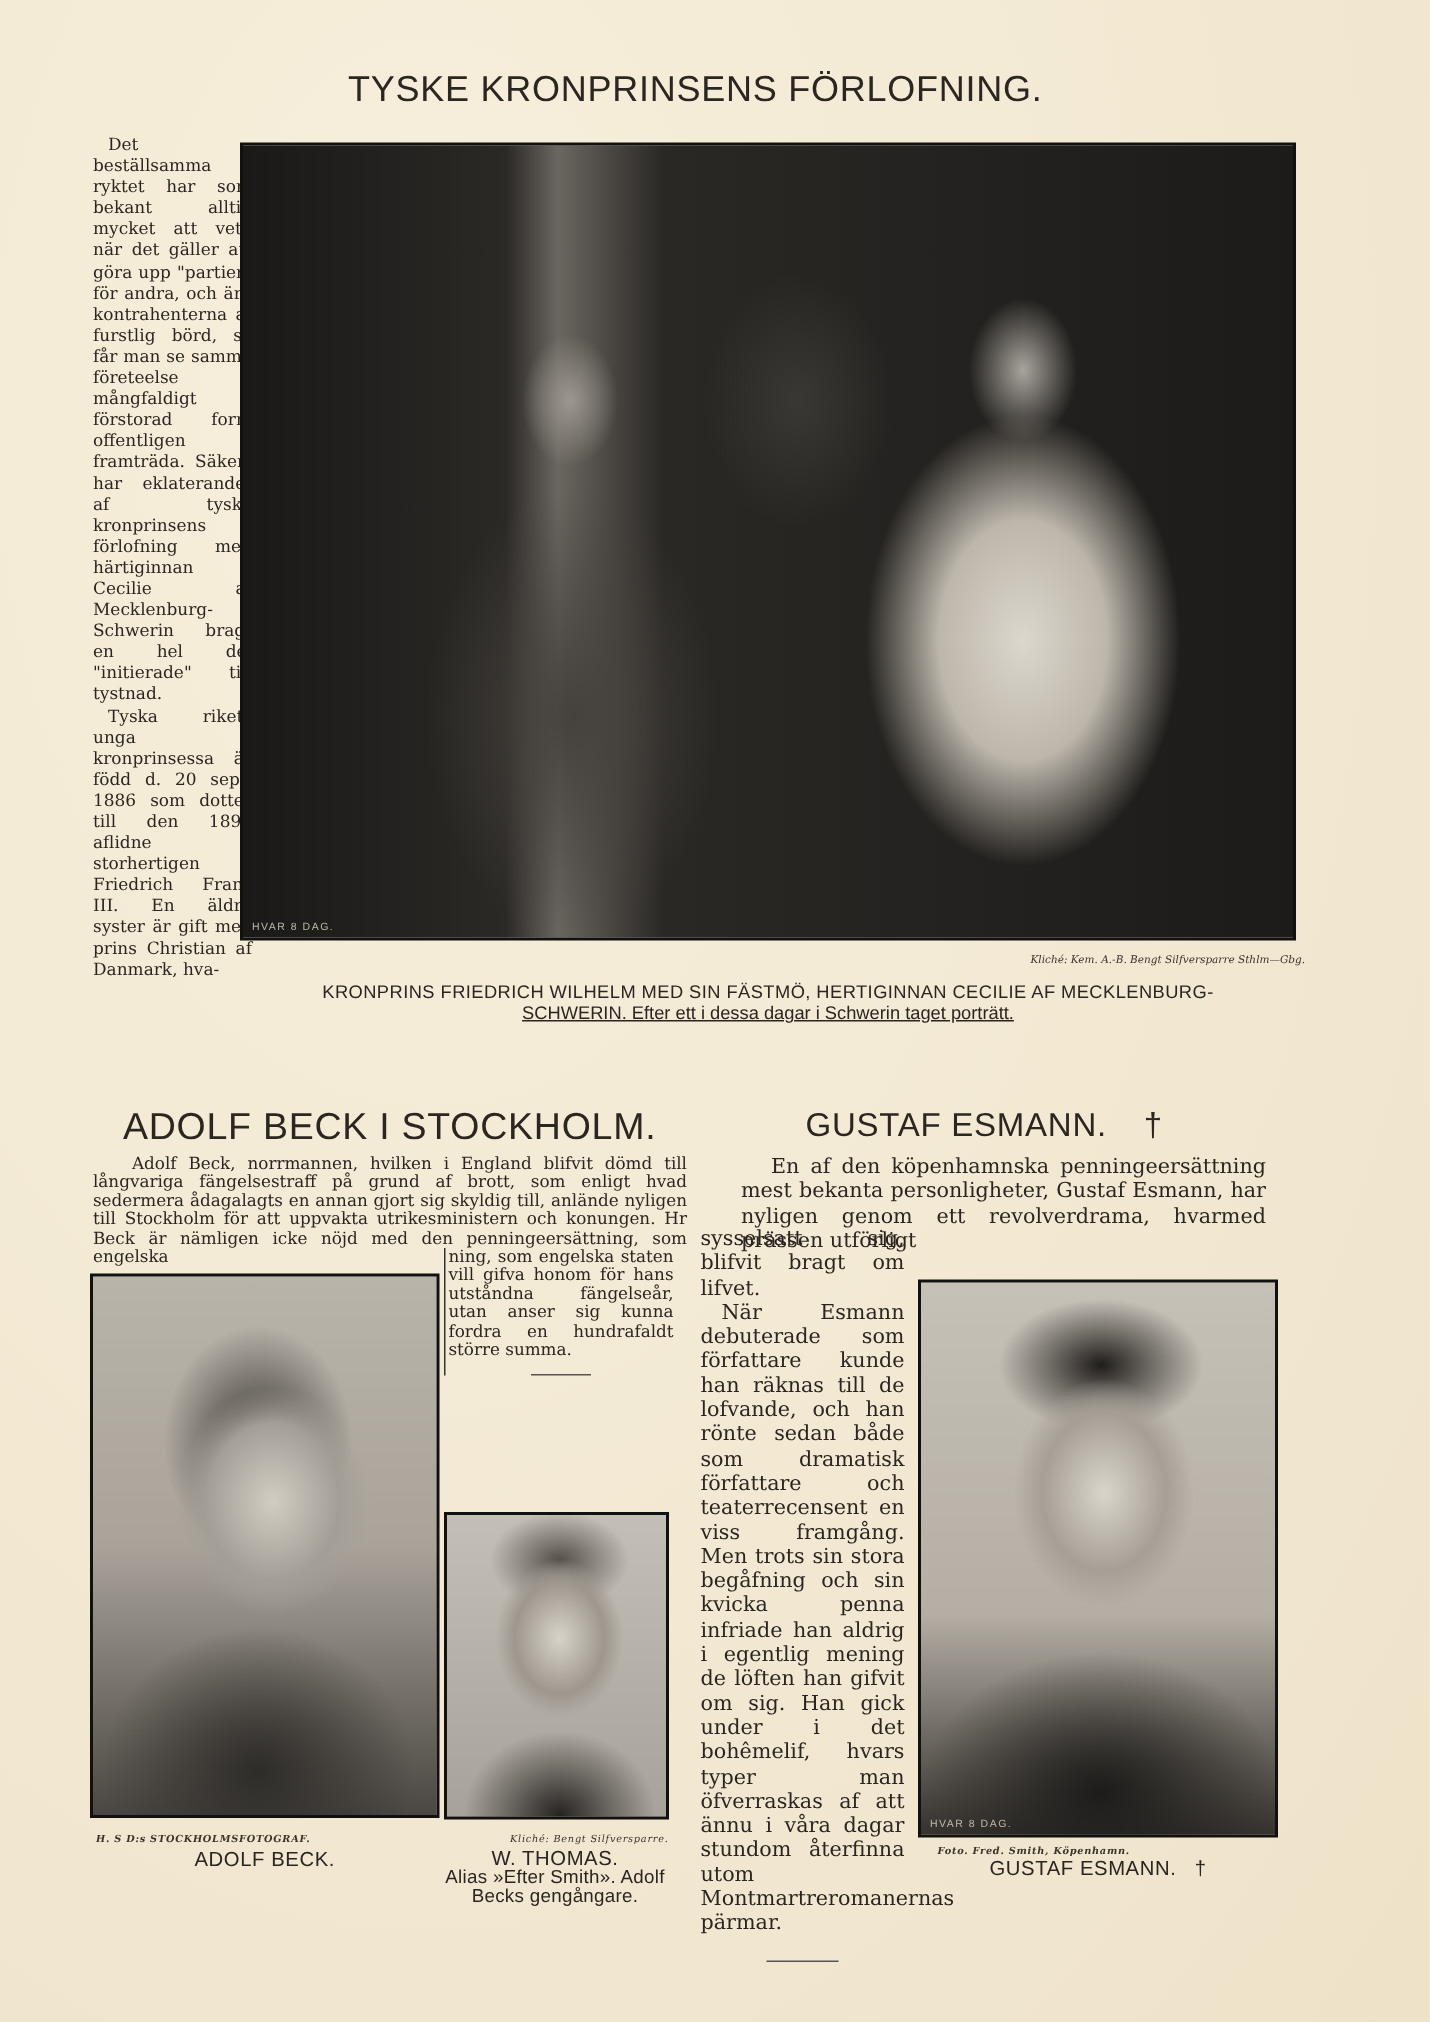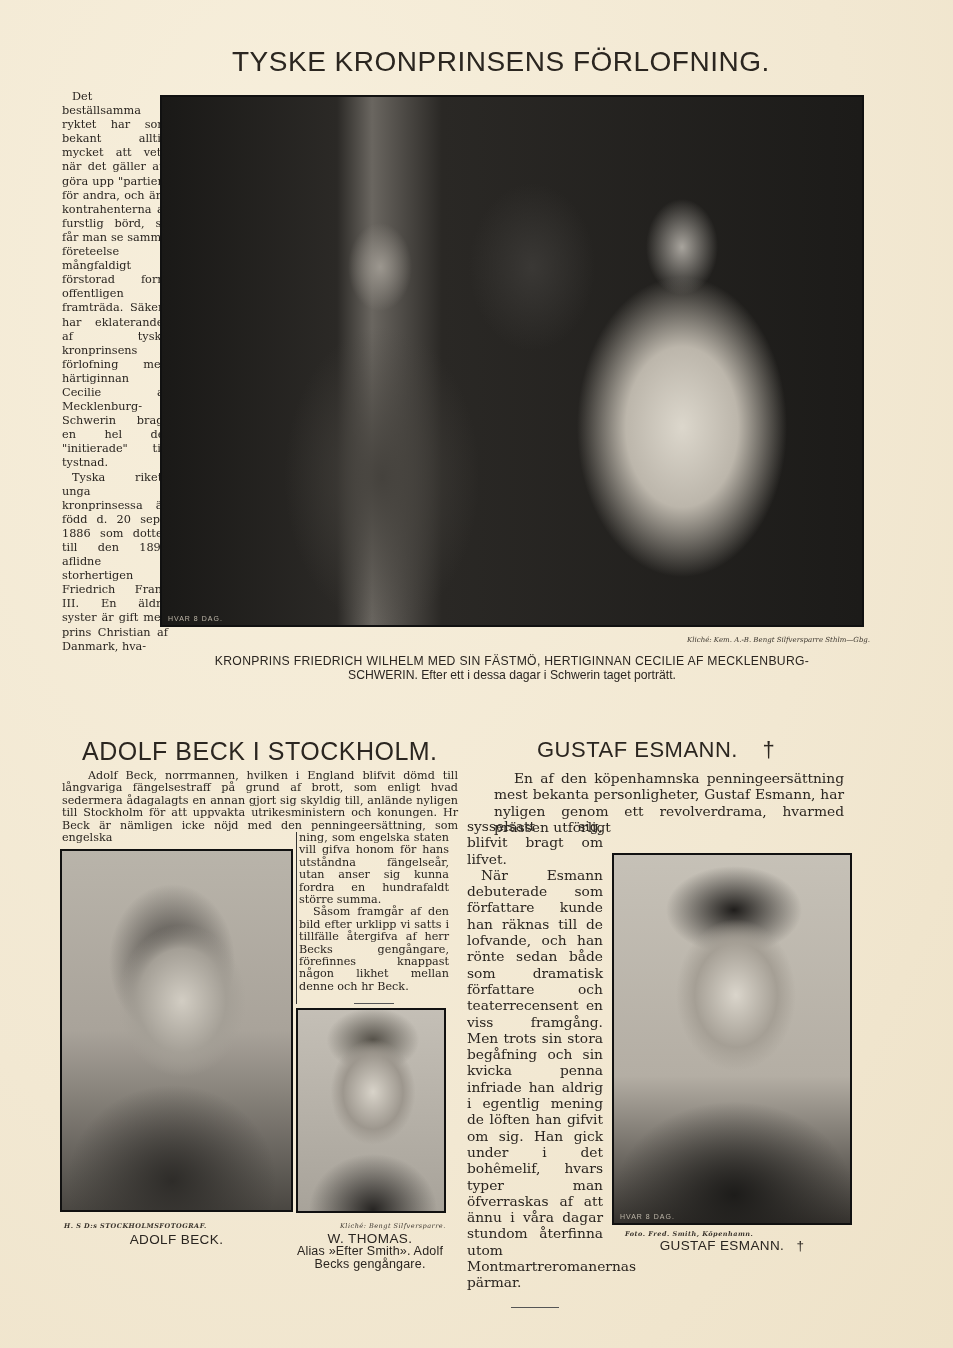--- a/index.html
+++ b/index.html
@@ -2,35 +2,35 @@
 <html><head>
 <meta charset="utf-8">
 <style>
   html, body { margin:0; padding:0; }
   body { width:953px; height:1348px; background:#f4ecd9; position:relative; overflow:hidden;
          font-family:"DejaVu Serif", serif; color:#2a2520; }
   .page { position:absolute; inset:0; background:
       radial-gradient(ellipse at 30% 20%, #f7efdc 0%, #f2e8d2 60%, #eee2c8 100%); }
   .abs { position:absolute; }
   .title { font-family:"Liberation Sans", sans-serif; font-weight:normal; letter-spacing:0.5px; color:#2b2620; }
-  .main-title { left:232px; top:46px; font-size:28px; }
+  .main-title { left:232px; top:46px; font-size:24px; }
   .sidecol { left:62px; top:90px; width:106px; font-size:11.3px; line-height:14.1px; text-align:justify; }
   .sidecol p { margin:0; }
   .photo { background:#1c1b19; border:2px solid #111; box-sizing:border-box; overflow:hidden; }
   .photo .credit { position:absolute; left:6px; bottom:3px; font-family:"Liberation Sans", sans-serif; font-size:7px; color:#bdb6a8; letter-spacing:1px; }
   .ph-main { left:160px; top:95px; width:704px; height:532px;
      background: radial-gradient(ellipse 90px 120px at 370px 170px, #3a3835 0%, transparent 70%),
                  radial-gradient(ellipse 140px 200px at 520px 330px, #dcd7cc 0%, #bcb6ab 40%, transparent 75%),
                  radial-gradient(ellipse 45px 60px at 520px 150px, #a8a49d 0%, transparent 80%),
                  radial-gradient(ellipse 40px 55px at 218px 170px, #9c978f 0%, transparent 80%),
                  radial-gradient(ellipse 130px 200px at 220px 380px, #45423d 0%, transparent 75%),
                  linear-gradient(90deg,#1a1917 0%,#2b2926 25%,#6a6660 30%,#2a2825 40%,#1c1b19 100%); }
   .kliche { font-family:"DejaVu Serif", serif; font-style:italic; font-size:7px; color:#3a342c;margin-left:44px; }
   .caption-main { left:162px; top:654px; width:700px; text-align:center; font-family:"Liberation Sans", sans-serif; font-size:12.2px; line-height:14px; letter-spacing:0.3px; }
-  .caption-main .sub { letter-spacing:0; }
+  .caption-main .sub { letter-spacing:0;text-decoration:underline; }
   .tail-line { left:62px; top:690px; font-size:11.3px; }
   .h-beck { left:82px; top:737px; font-size:25px; }
   .h-esmann { left:537px; top:737px; font-size:22px; }
   .beck-intro { left:62px; top:770px; width:396px; font-size:11.2px; line-height:12.4px; text-align:justify; text-indent:26px; }
   .beck-col { left:296px; top:832px; width:150px; font-size:11.2px; line-height:12.4px; text-align:justify; border-left:1px solid #333; padding-left:2px; }
   .beck-col p { margin:0; }
   .beck-col .ind { text-indent:14px; }
   .rule { height:1px; background:#555; }
   .ph-beck { left:60px; top:849px; width:233px; height:363px;
      background: radial-gradient(ellipse 80px 95px at 120px 150px, #d2cdc3 0%, #a49f96 55%, transparent 80%),
@@ -75,21 +75,20 @@
   <div class="abs caption-main">
     <div>KRONPRINS FRIEDRICH WILHELM MED SIN FÄSTMÖ, HERTIGINNAN CECILIE AF MECKLENBURG-</div>
     <div class="sub">SCHWERIN. Efter ett i dessa dagar i Schwerin taget porträtt.</div>
   </div>
 
 
   <div class="abs title h-beck">ADOLF BECK I STOCKHOLM.</div>
   <div class="abs beck-intro">Adolf Beck, norrmannen, hvilken i England blifvit dömd till långvariga fängelsestraff på grund af brott, som enligt hvad sedermera ådagalagts en annan gjort sig skyldig till, anlände nyligen till Stockholm för att uppvakta utrikesministern och konungen. Hr Beck är nämligen icke nöjd med den penningeersättning, som engelska</div>
   <div class="abs beck-col">
     <p>ning, som engelska staten vill gifva honom för hans utståndna fängelseår, utan anser sig kunna fordra en hundrafaldt större summa.</p>
-    <p class="ind">Såsom framgår af den bild efter urklipp vi satts i tillfälle återgifva af herr Becks gengångare, förefinnes knappast någon likhet mellan denne och hr Beck.</p>
     <div class="rule" style="width:40px; margin:10px auto 0;"></div>
   </div>
 
   <div class="abs photo ph-beck"></div>
   <div class="abs photo ph-thomas"></div>
 
   <div class="abs small-credit" style="left:64px; top:1222px;">H. S D:s STOCKHOLMSFOTOGRAF.</div>
   <div class="abs cap-name" style="left:60px; top:1232px; width:233px;">ADOLF BECK.</div>
 
   <div class="abs small-credit" style="left:340px; top:1222px; font-weight:normal;">Kliché: Bengt Silfversparre.</div>

